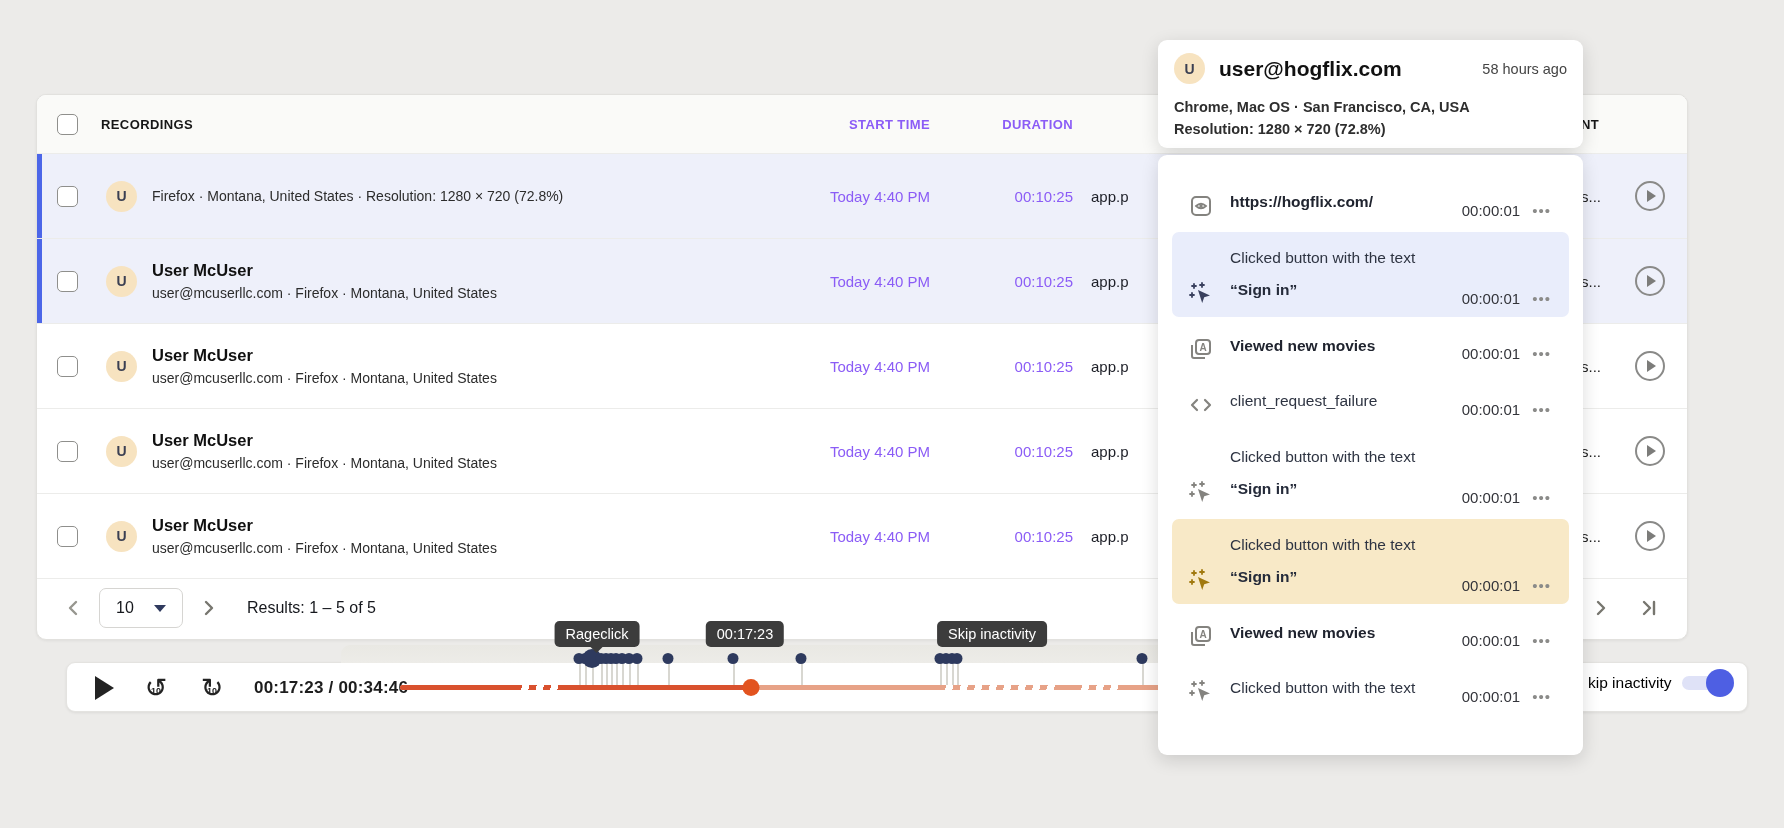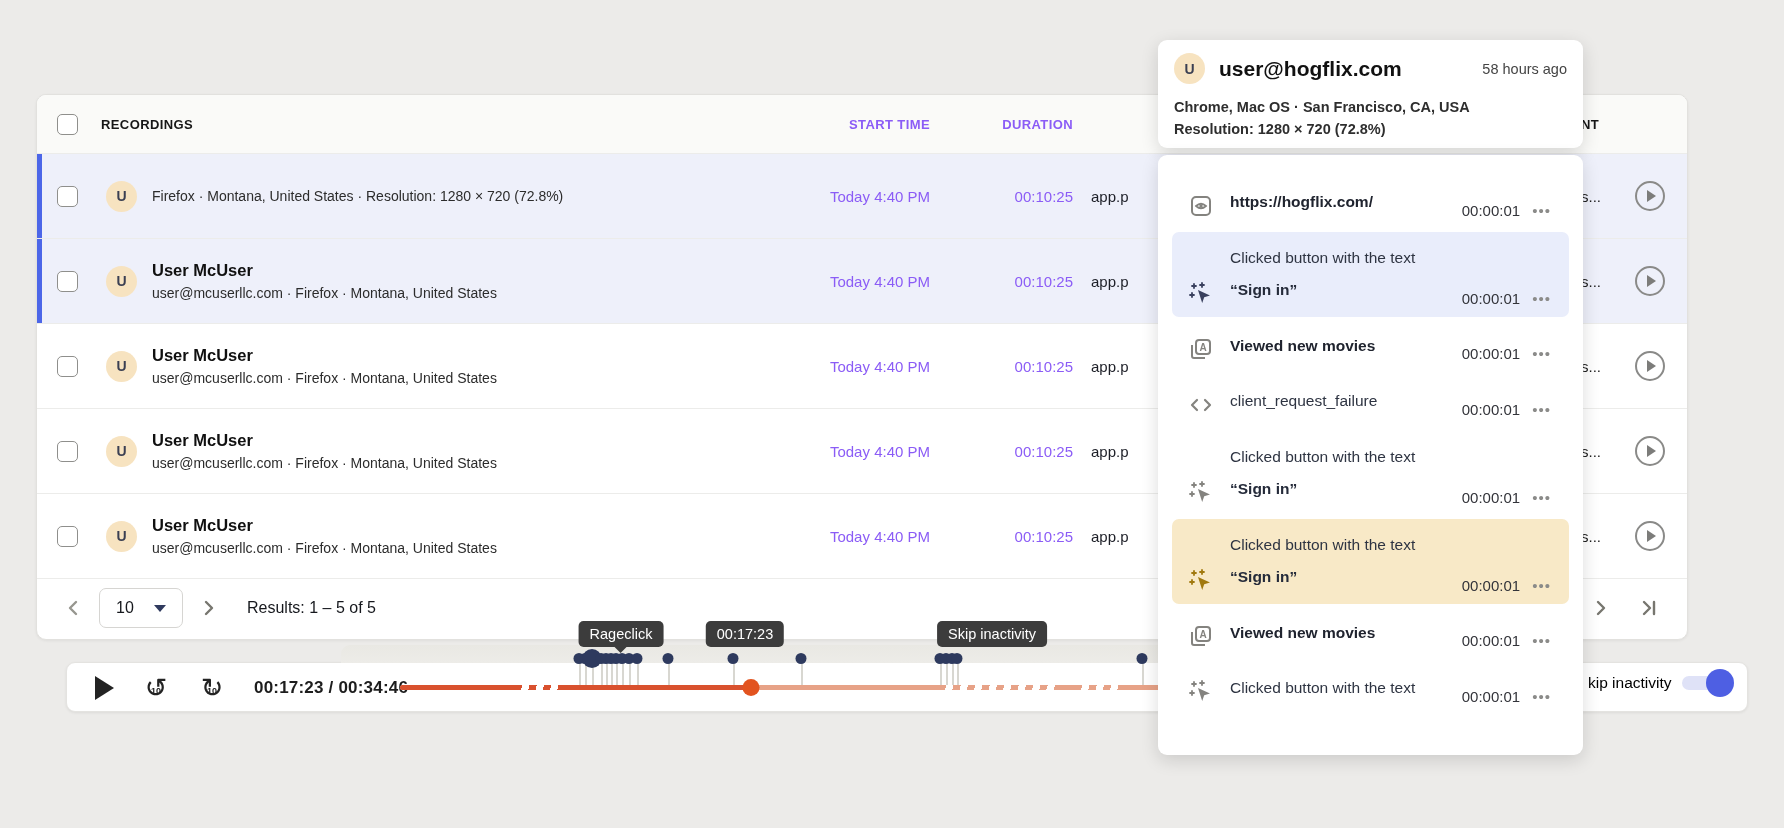--- a/index.html
+++ b/index.html
@@ -307,21 +307,21 @@
         <div class="dot" style="left: 637px; background: rgb(46, 58, 94); pointer-events: auto;"></div>
         <div class="dot" style="left: 668px; background: rgb(46, 58, 94); pointer-events: auto;"></div>
         <div class="dot" style="left: 733px; background: rgb(46, 58, 94); pointer-events: auto;"></div>
         <div class="dot" style="left: 801px; background: rgb(46, 58, 94); pointer-events: auto;"></div>
         <div class="dot" style="left: 940px; background: rgb(46, 58, 94); pointer-events: auto;"></div>
         <div class="dot" style="left: 946px; background: rgb(46, 58, 94); pointer-events: auto;"></div>
         <div class="dot" style="left: 952px; background: rgb(46, 58, 94); pointer-events: auto;"></div>
         <div class="dot" style="left: 957px; background: rgb(46, 58, 94); pointer-events: auto;"></div>
         <div class="dot" style="left: 1142px; background: rgb(46, 58, 94); pointer-events: auto;"></div>
       </div>
-    <div class="tip pointer" style="left: 597px; margin-left: 24px;"><span>Rageclick</span></div>
+    <div class="tip pointer" style="left: 597px;"><span>Rageclick</span></div>
     <div class="tip" style="left: 745px;"><span>00:17:23</span></div>
     <div class="tip" style="left: 992px;"><span>Skip inactivity</span></div>
     <div class="skipwrap">
       <span class="skiplabel">kip inactivity</span>
       <div class="toggle">
           <div class="knob"></div>
         </div>
     </div>
   </div>
 

